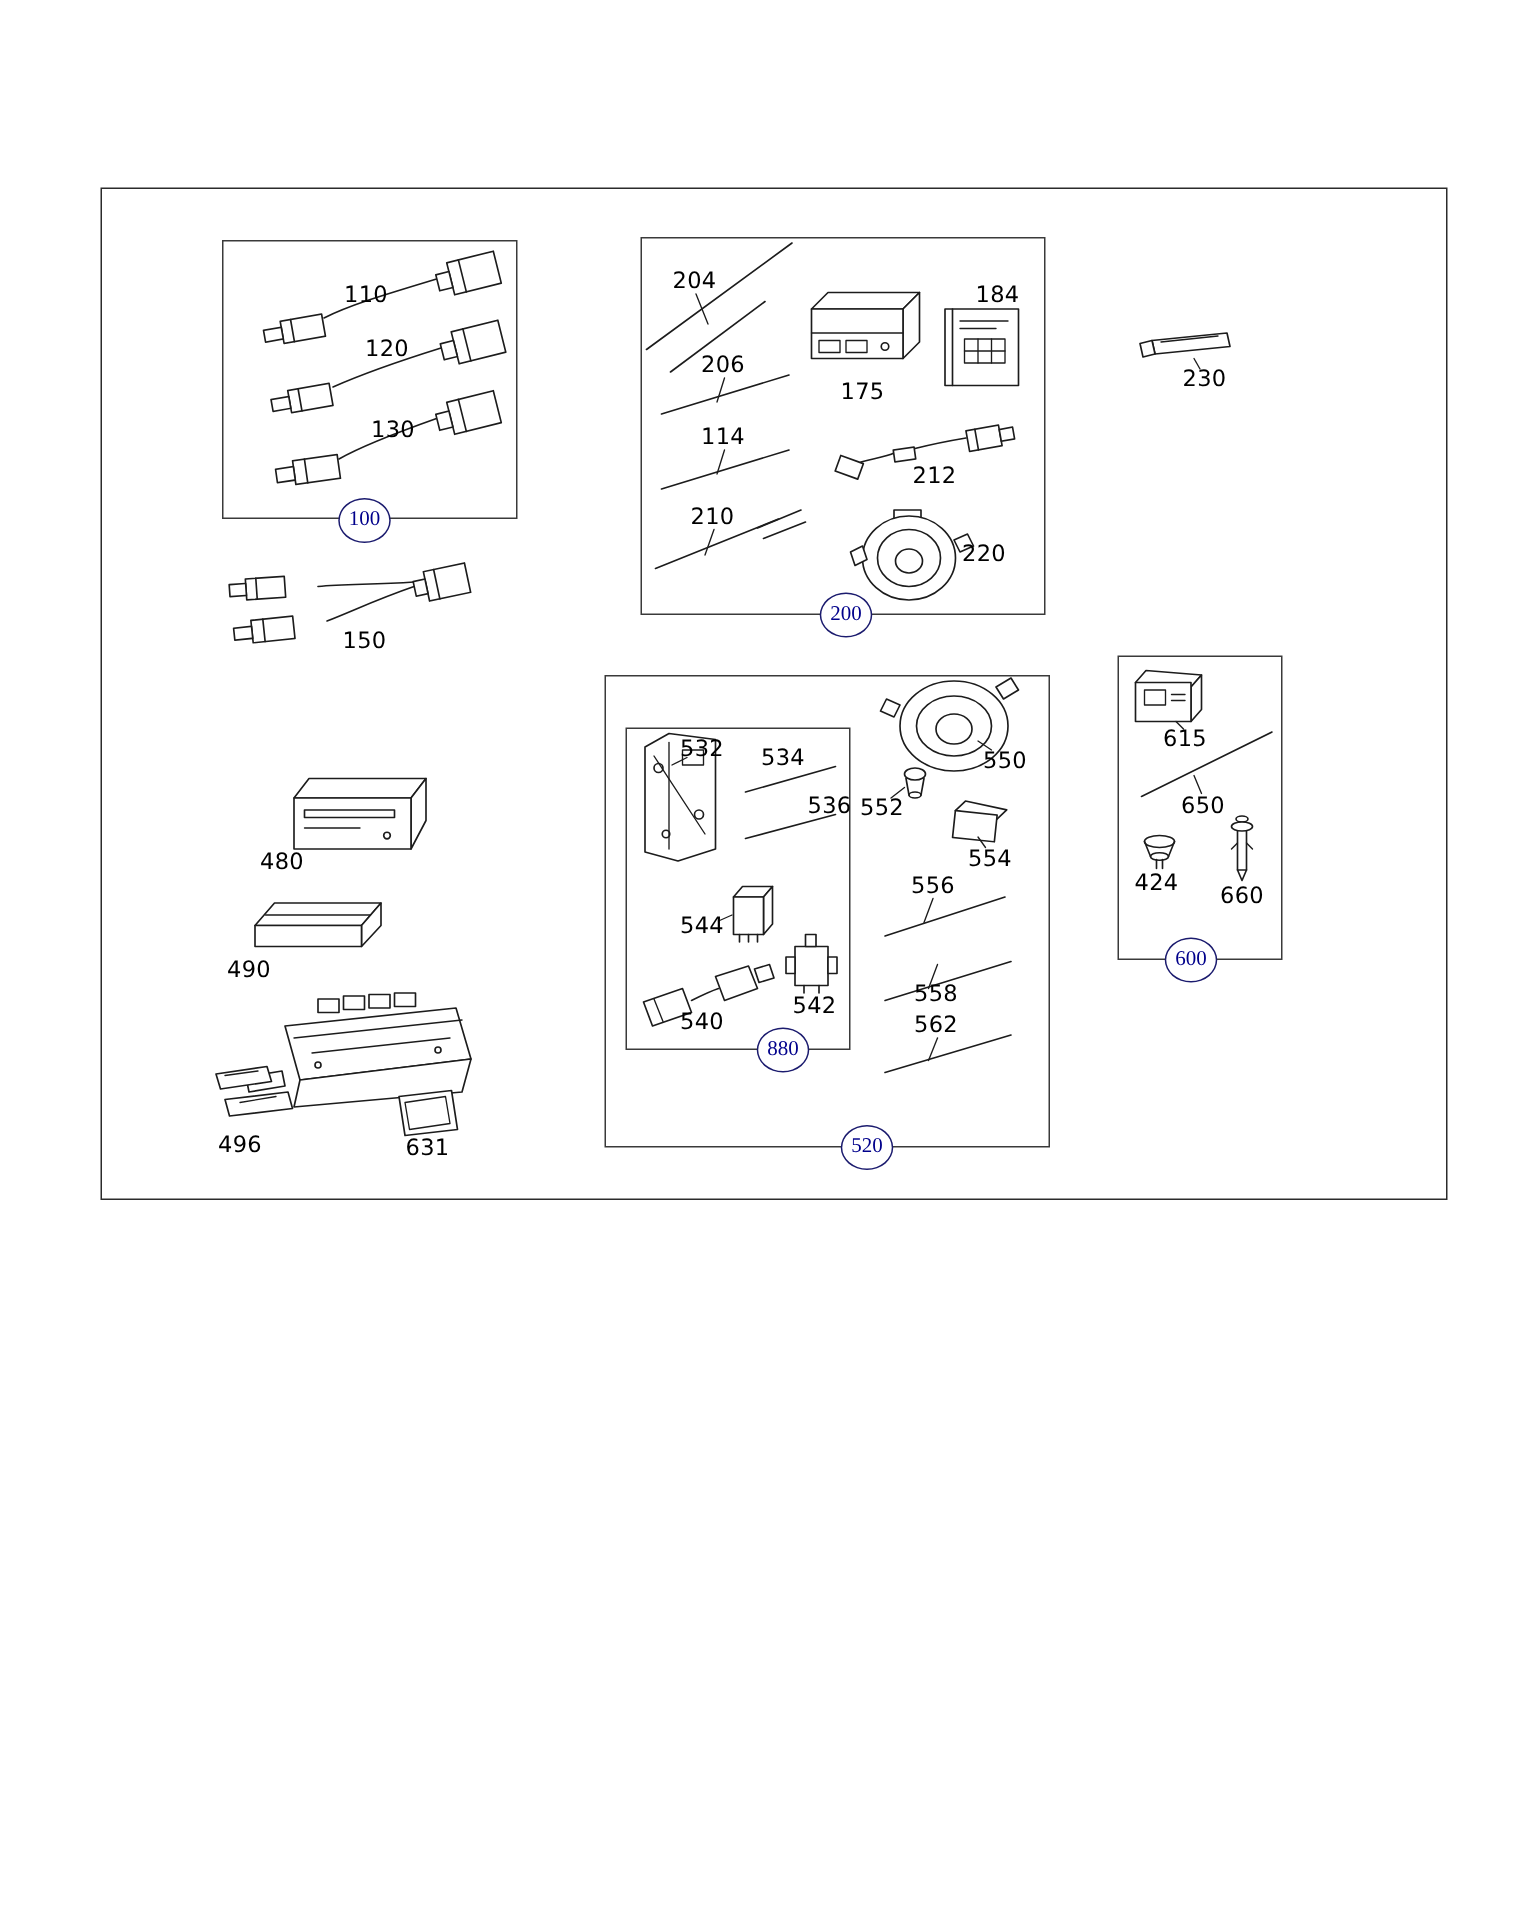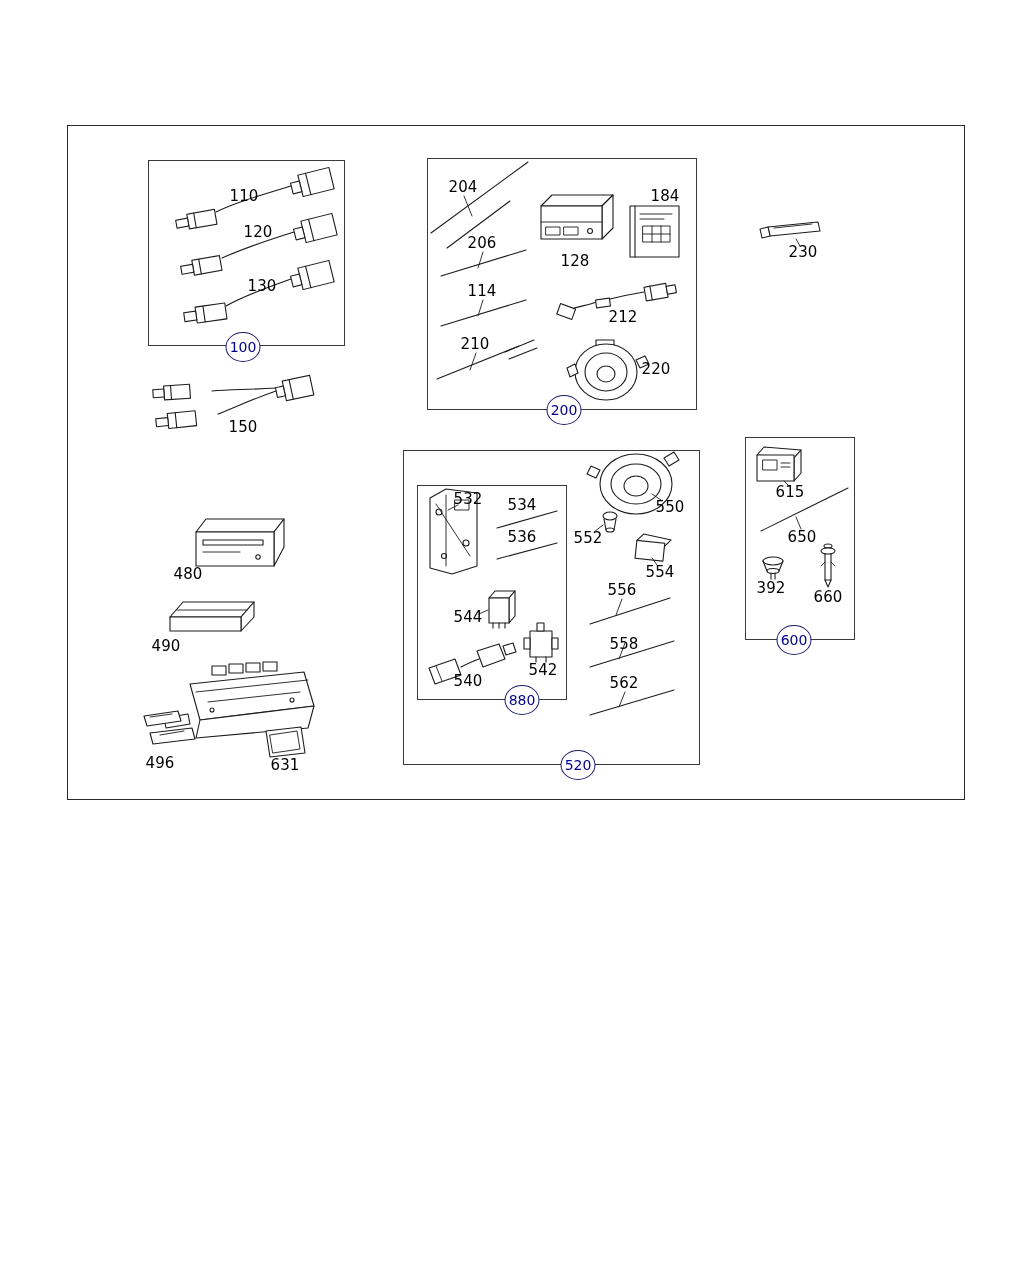--- a/index.html
+++ b/index.html
@@ -6,21 +6,21 @@
   html,body { background:#ffffff; }
   body { width:1024px; height:1280px; font-family:"DejaVu Sans", sans-serif; }
   .page { position:relative; width:1024px; height:1280px; background:#ffffff; overflow:hidden; }
   .frame { position:absolute; left:67px; top:125px; width:898px; height:675px; border:1.5px solid #2b2b2b; background:transparent; }
   .gbox { position:absolute; border:1px solid #3a3a3a; background:transparent; }
   svg.art { position:absolute; left:0; top:0; }
   svg.art * { stroke:#1c1c1c; stroke-width:1.1; fill:none; stroke-linecap:round; stroke-linejoin:round; }
   svg.art .solid { fill:#ffffff; }
   svg.art .thin { stroke-width:0.9; }
   .plabel { position:absolute; transform:translate(-50%,-50%); font-size:15px; color:#000000; white-space:nowrap; letter-spacing:0.2px; }
-  .badge { position:absolute; transform:translate(-50%,-50%); width:35px; height:30px; border:1.4px solid #1b1b6e; border-radius:50%; background:#ffffff; display:flex; align-items:center; justify-content:center; font-size:14px; color:#00008b; z-index:5; }
+  .badge { position:absolute; transform:translate(-50%,-50%); width:35px; height:30px; border:1.4px solid #1b1b6e; border-radius:50%; background:#ffffff; display:flex; align-items:center; justify-content:center; font-size:14px; color:#00008b; z-index:5;font-family:Liberation Serif, serif; }
 </style>
 </head>
 <body>
 
 <div class="page">
 
   <div class="frame"></div>
 
   <svg class="art" width="1024" height="1280" viewBox="0 0 1024 1280">
 
@@ -331,38 +331,38 @@
   <span class="plabel" style="left:243px;top:427px">150</span>
   <span class="plabel" style="left:188px;top:574px">480</span>
   <span class="plabel" style="left:166px;top:646px">490</span>
   <span class="plabel" style="left:160px;top:763px">496</span>
   <span class="plabel" style="left:285px;top:765px">631</span>
 
   <span class="plabel" style="left:463px;top:187px">204</span>
   <span class="plabel" style="left:482px;top:243px">206</span>
   <span class="plabel" style="left:482px;top:291px">114</span>
   <span class="plabel" style="left:475px;top:344px">210</span>
-  <span class="plabel" style="left:575px;top:261px">128</span>
+  <span class="plabel" style="left:575px;top:261px">175</span>
   <span class="plabel" style="left:665px;top:196px">184</span>
   <span class="plabel" style="left:623px;top:317px">212</span>
   <span class="plabel" style="left:656px;top:369px">220</span>
   <span class="plabel" style="left:803px;top:252px">230</span>
 
   <span class="plabel" style="left:468px;top:499px">532</span>
   <span class="plabel" style="left:522px;top:505px">534</span>
-  <span class="plabel" style="left:522px;top:537px">536</span>
+  <span class="plabel" style="left:553px;top:537px">536</span>
   <span class="plabel" style="left:468px;top:617px">544</span>
   <span class="plabel" style="left:468px;top:681px">540</span>
   <span class="plabel" style="left:543px;top:670px">542</span>
 
   <span class="plabel" style="left:670px;top:507px">550</span>
   <span class="plabel" style="left:588px;top:538px">552</span>
   <span class="plabel" style="left:660px;top:572px">554</span>
   <span class="plabel" style="left:622px;top:590px">556</span>
-  <span class="plabel" style="left:624px;top:644px">558</span>
+  <span class="plabel" style="left:624px;top:662px">558</span>
   <span class="plabel" style="left:624px;top:683px">562</span>
 
   <span class="plabel" style="left:790px;top:492px">615</span>
   <span class="plabel" style="left:802px;top:537px">650</span>
-  <span class="plabel" style="left:771px;top:588px">392</span>
+  <span class="plabel" style="left:771px;top:588px">424</span>
   <span class="plabel" style="left:828px;top:597px">660</span>
 
 </div>
 
 </body></html>

